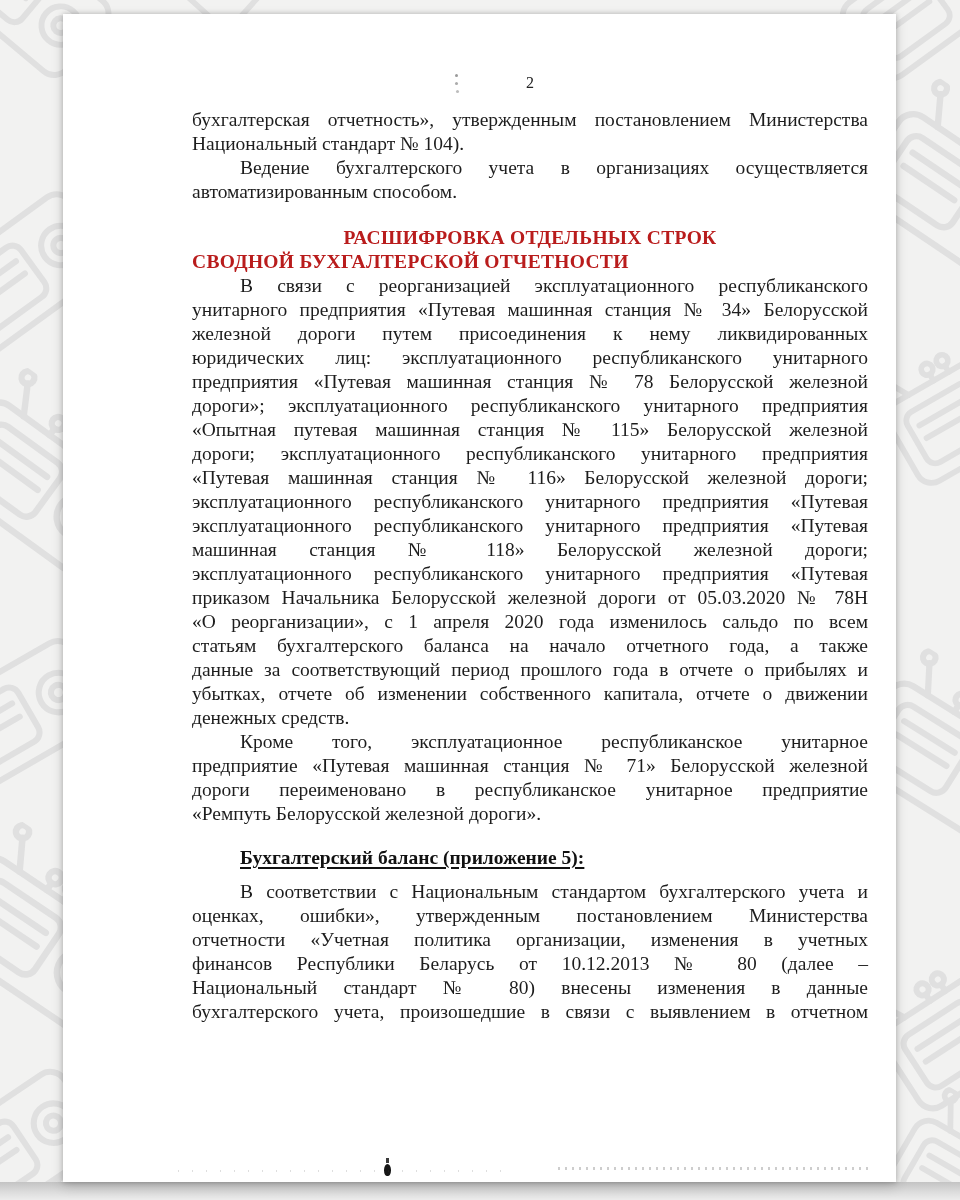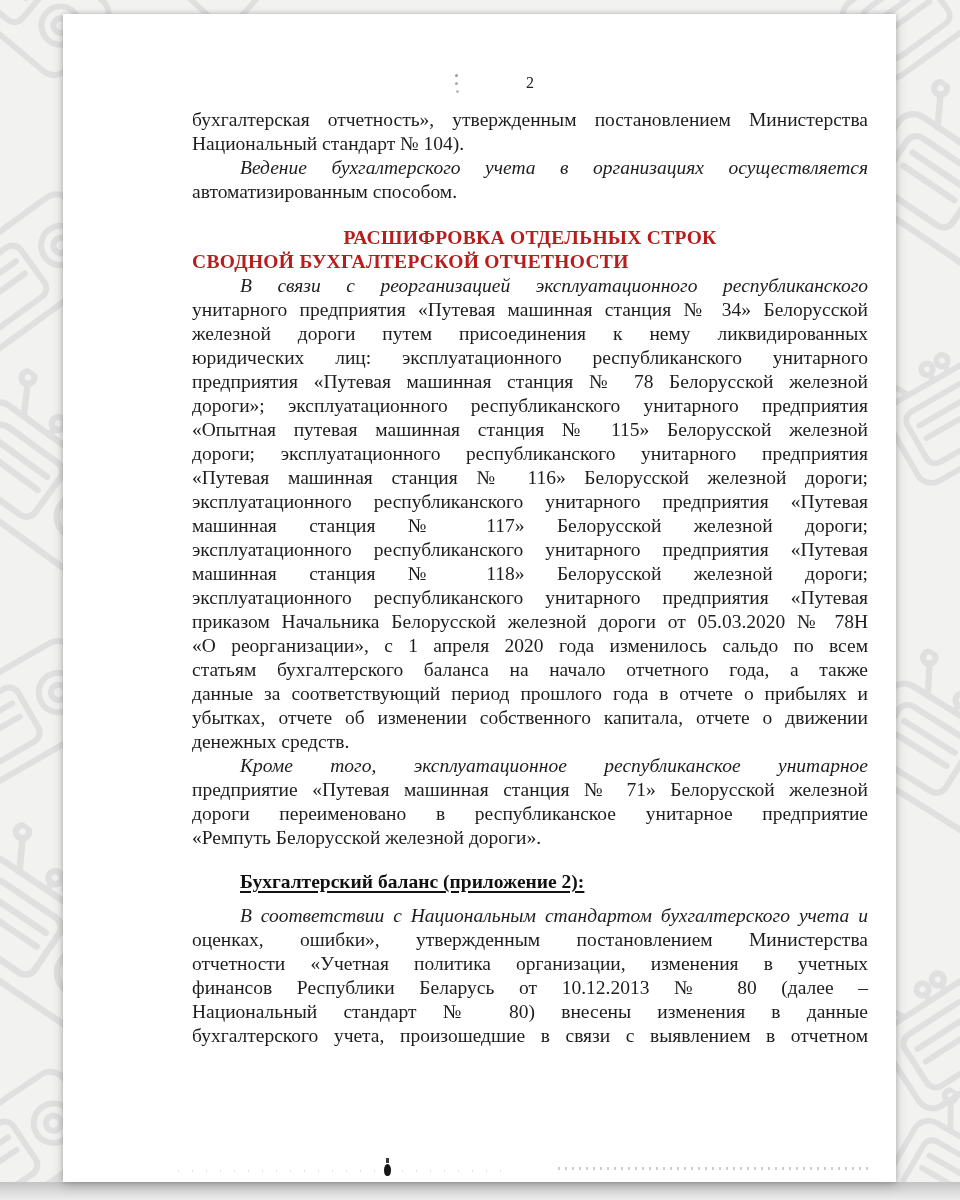--- a/index.html
+++ b/index.html
@@ -30,21 +30,21 @@
     color:#1d1d1d;
     font-size:19.5px;line-height:24px;
   }
 
   .pagenum{text-align:center;font-size:16px;line-height:24px;margin-bottom:13px;color:#222;}
 
   .para{margin:0;}
   .para .line{text-align:justify;text-align-last:justify;}
   .para .line.last{text-align-last:left;}
   .para.cont-next .line.last{text-align-last:justify;}
-  .para.indent .line.first{text-indent:48px;font-style:italic;}
+  .para.indent .line.first{text-indent:48px;}
 
   .heading-main{margin-top:22px;}
   .heading-main .line{text-align:center;text-align-last:center;font-weight:700;letter-spacing:.3px;color:#b91c1c;}
 
   .heading-sub{
     margin:20px 0 10px 0;padding-left:48px;font-weight:700;color:#111;
   }
   .heading-sub span{
     text-decoration:underline;text-decoration-thickness:2px;text-underline-offset:3px;
   }
@@ -164,40 +164,39 @@
         <div class="line first">В связи с реорганизацией эксплуатационного республиканского</div>
         <div class="line">унитарного предприятия «Путевая машинная станция № 34» Белорусской</div>
         <div class="line">железной дороги путем присоединения к нему ликвидированных</div>
         <div class="line">юридических лиц: эксплуатационного республиканского унитарного</div>
         <div class="line">предприятия «Путевая машинная станция № 78 Белорусской железной</div>
         <div class="line">дороги»; эксплуатационного республиканского унитарного предприятия</div>
         <div class="line">«Опытная путевая машинная станция № 115» Белорусской железной</div>
         <div class="line">дороги; эксплуатационного республиканского унитарного предприятия</div>
         <div class="line">«Путевая машинная станция № 116» Белорусской железной дороги;</div>
         <div class="line">эксплуатационного республиканского унитарного предприятия «Путевая</div>
-        <div class="line">машинная станция № 117» Белорусской железной дороги;</div>
         <div class="line">эксплуатационного республиканского унитарного предприятия «Путевая</div>
         <div class="line">машинная станция № 118» Белорусской железной дороги;</div>
         <div class="line">эксплуатационного республиканского унитарного предприятия «Путевая</div>
         <div class="line">приказом Начальника Белорусской железной дороги от 05.03.2020 № 78Н</div>
         <div class="line">«О реорганизации», с 1 апреля 2020 года изменилось сальдо по всем</div>
         <div class="line">статьям бухгалтерского баланса на начало отчетного года, а также</div>
         <div class="line">данные за соответствующий период прошлого года в отчете о прибылях и</div>
         <div class="line">убытках, отчете об изменении собственного капитала, отчете о движении</div>
         <div class="line last">денежных средств.</div>
       </div>
 
     <div class="para indent">
         <div class="line first">Кроме того, эксплуатационное республиканское унитарное</div>
         <div class="line">предприятие «Путевая машинная станция № 71» Белорусской железной</div>
         <div class="line">дороги переименовано в республиканское унитарное предприятие</div>
         <div class="line last">«Ремпуть Белорусской железной дороги».</div>
       </div>
 
-    <div class="heading-sub"><span>Бухгалтерский баланс (приложение 2):</span></div>
+    <div class="heading-sub"><span>Бухгалтерский баланс (приложение 5):</span></div>
 
     <div class="para indent cont-next">
         <div class="line first">В соответствии с Национальным стандартом бухгалтерского учета и</div>
         <div class="line">оценках, ошибки», утвержденным постановлением Министерства</div>
         <div class="line">отчетности «Учетная политика организации, изменения в учетных</div>
         <div class="line">финансов Республики Беларусь от 10.12.2013 № 80 (далее –</div>
         <div class="line">Национальный стандарт № 80) внесены изменения в данные</div>
         <div class="line last">бухгалтерского учета, произошедшие в связи с выявлением в отчетном</div>
       </div>
 

